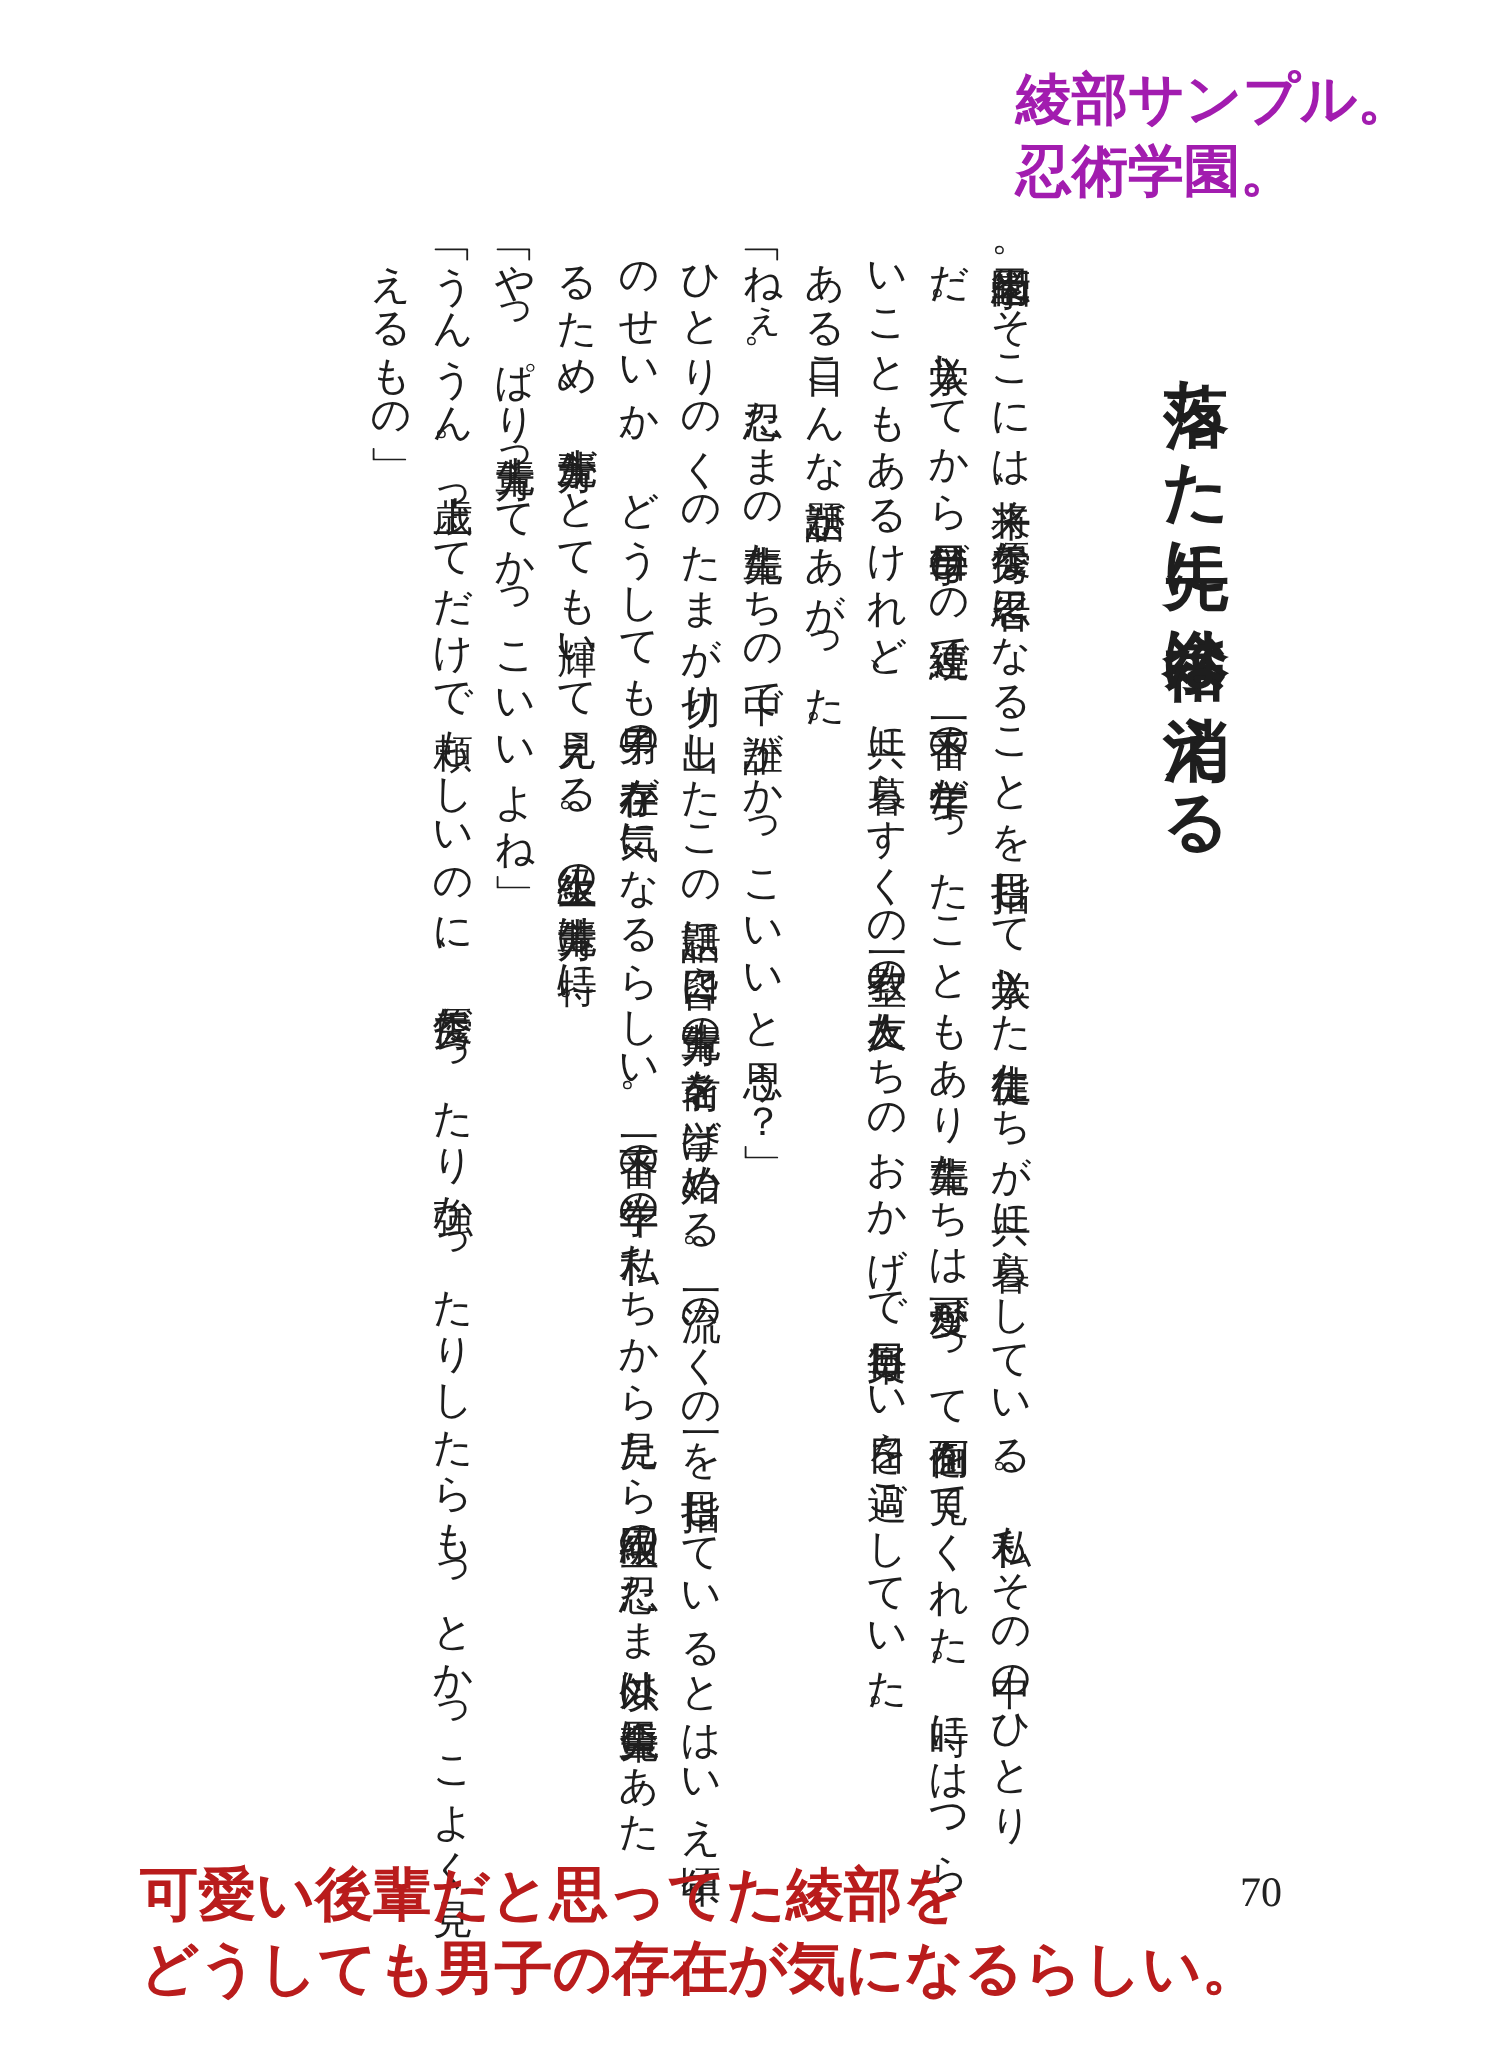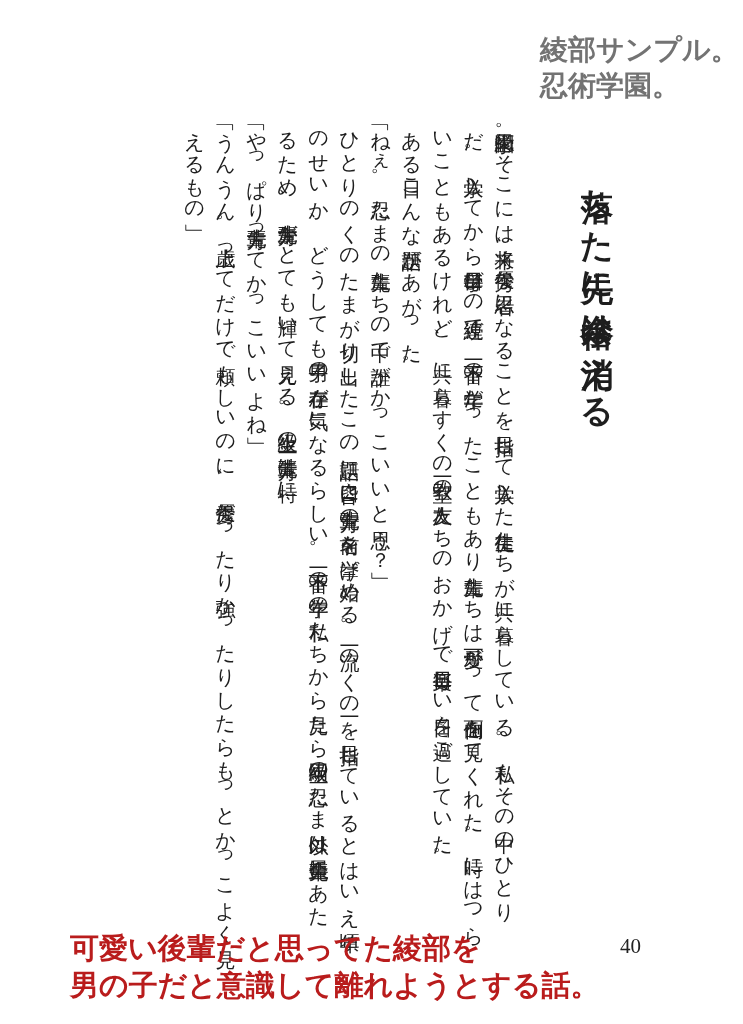--- a/index.html
+++ b/index.html
@@ -16,23 +16,22 @@
     font-family: "Liberation Serif", serif;
   }
   .corner-note {
     position: absolute;
     top: 32px;
     left: 508px;
     font-family: "Liberation Sans", sans-serif;
     font-size: 28px;
     line-height: 36px;
     font-weight: bold;
-    color: #737373;
+    color: #a21caf;
     white-space: nowrap;
-    margin-left: 32px;
   }
   .vertical-content {
     position: absolute;
     top: 118px;
     right: 127px;
     height: 820px;
     writing-mode: vertical-rl;
     text-orientation: mixed;
     color: #1e1e1e;
   }
@@ -89,18 +88,18 @@
         <p>ある日こんな話題があがった。</p>
         <p>「ねぇ。忍たまの先輩たちの中で誰がかっこいいと思う？」</p>
         <p>ひとりのくのたまが切り出したこの話題に皆口々に先輩方の名前を挙げ始める。一流のくの一を目指しているとはいえ年頃のせいか、どうしても男子の存在が気になるらしい。一番下の学年の私たちから見たら同級生の忍たま以外は全員先輩にあたるため、先輩方がとても輝いて見える。上級生の先輩方は特に。</p>
         <p>「やっぱり先輩方ってかっこいいよね」</p>
         <p>「うんうん。歳上ってだけで頼もしいのに、優秀だったり強かったりしたらもっとかっこよく見えるもの」</p>
       </div>
   </div>
 
   <div class="footer-note">
     <div>可愛い後輩だと思ってた綾部を</div>
-    <div>男の子だと意識して離れようとする話。</div>
+    <div>どうしても男子の存在が気になるらしい。</div>
   </div>
 
-  <div class="page-number">40</div>
+  <div class="page-number">70</div>
 
 </div>
 
 </body></html>

